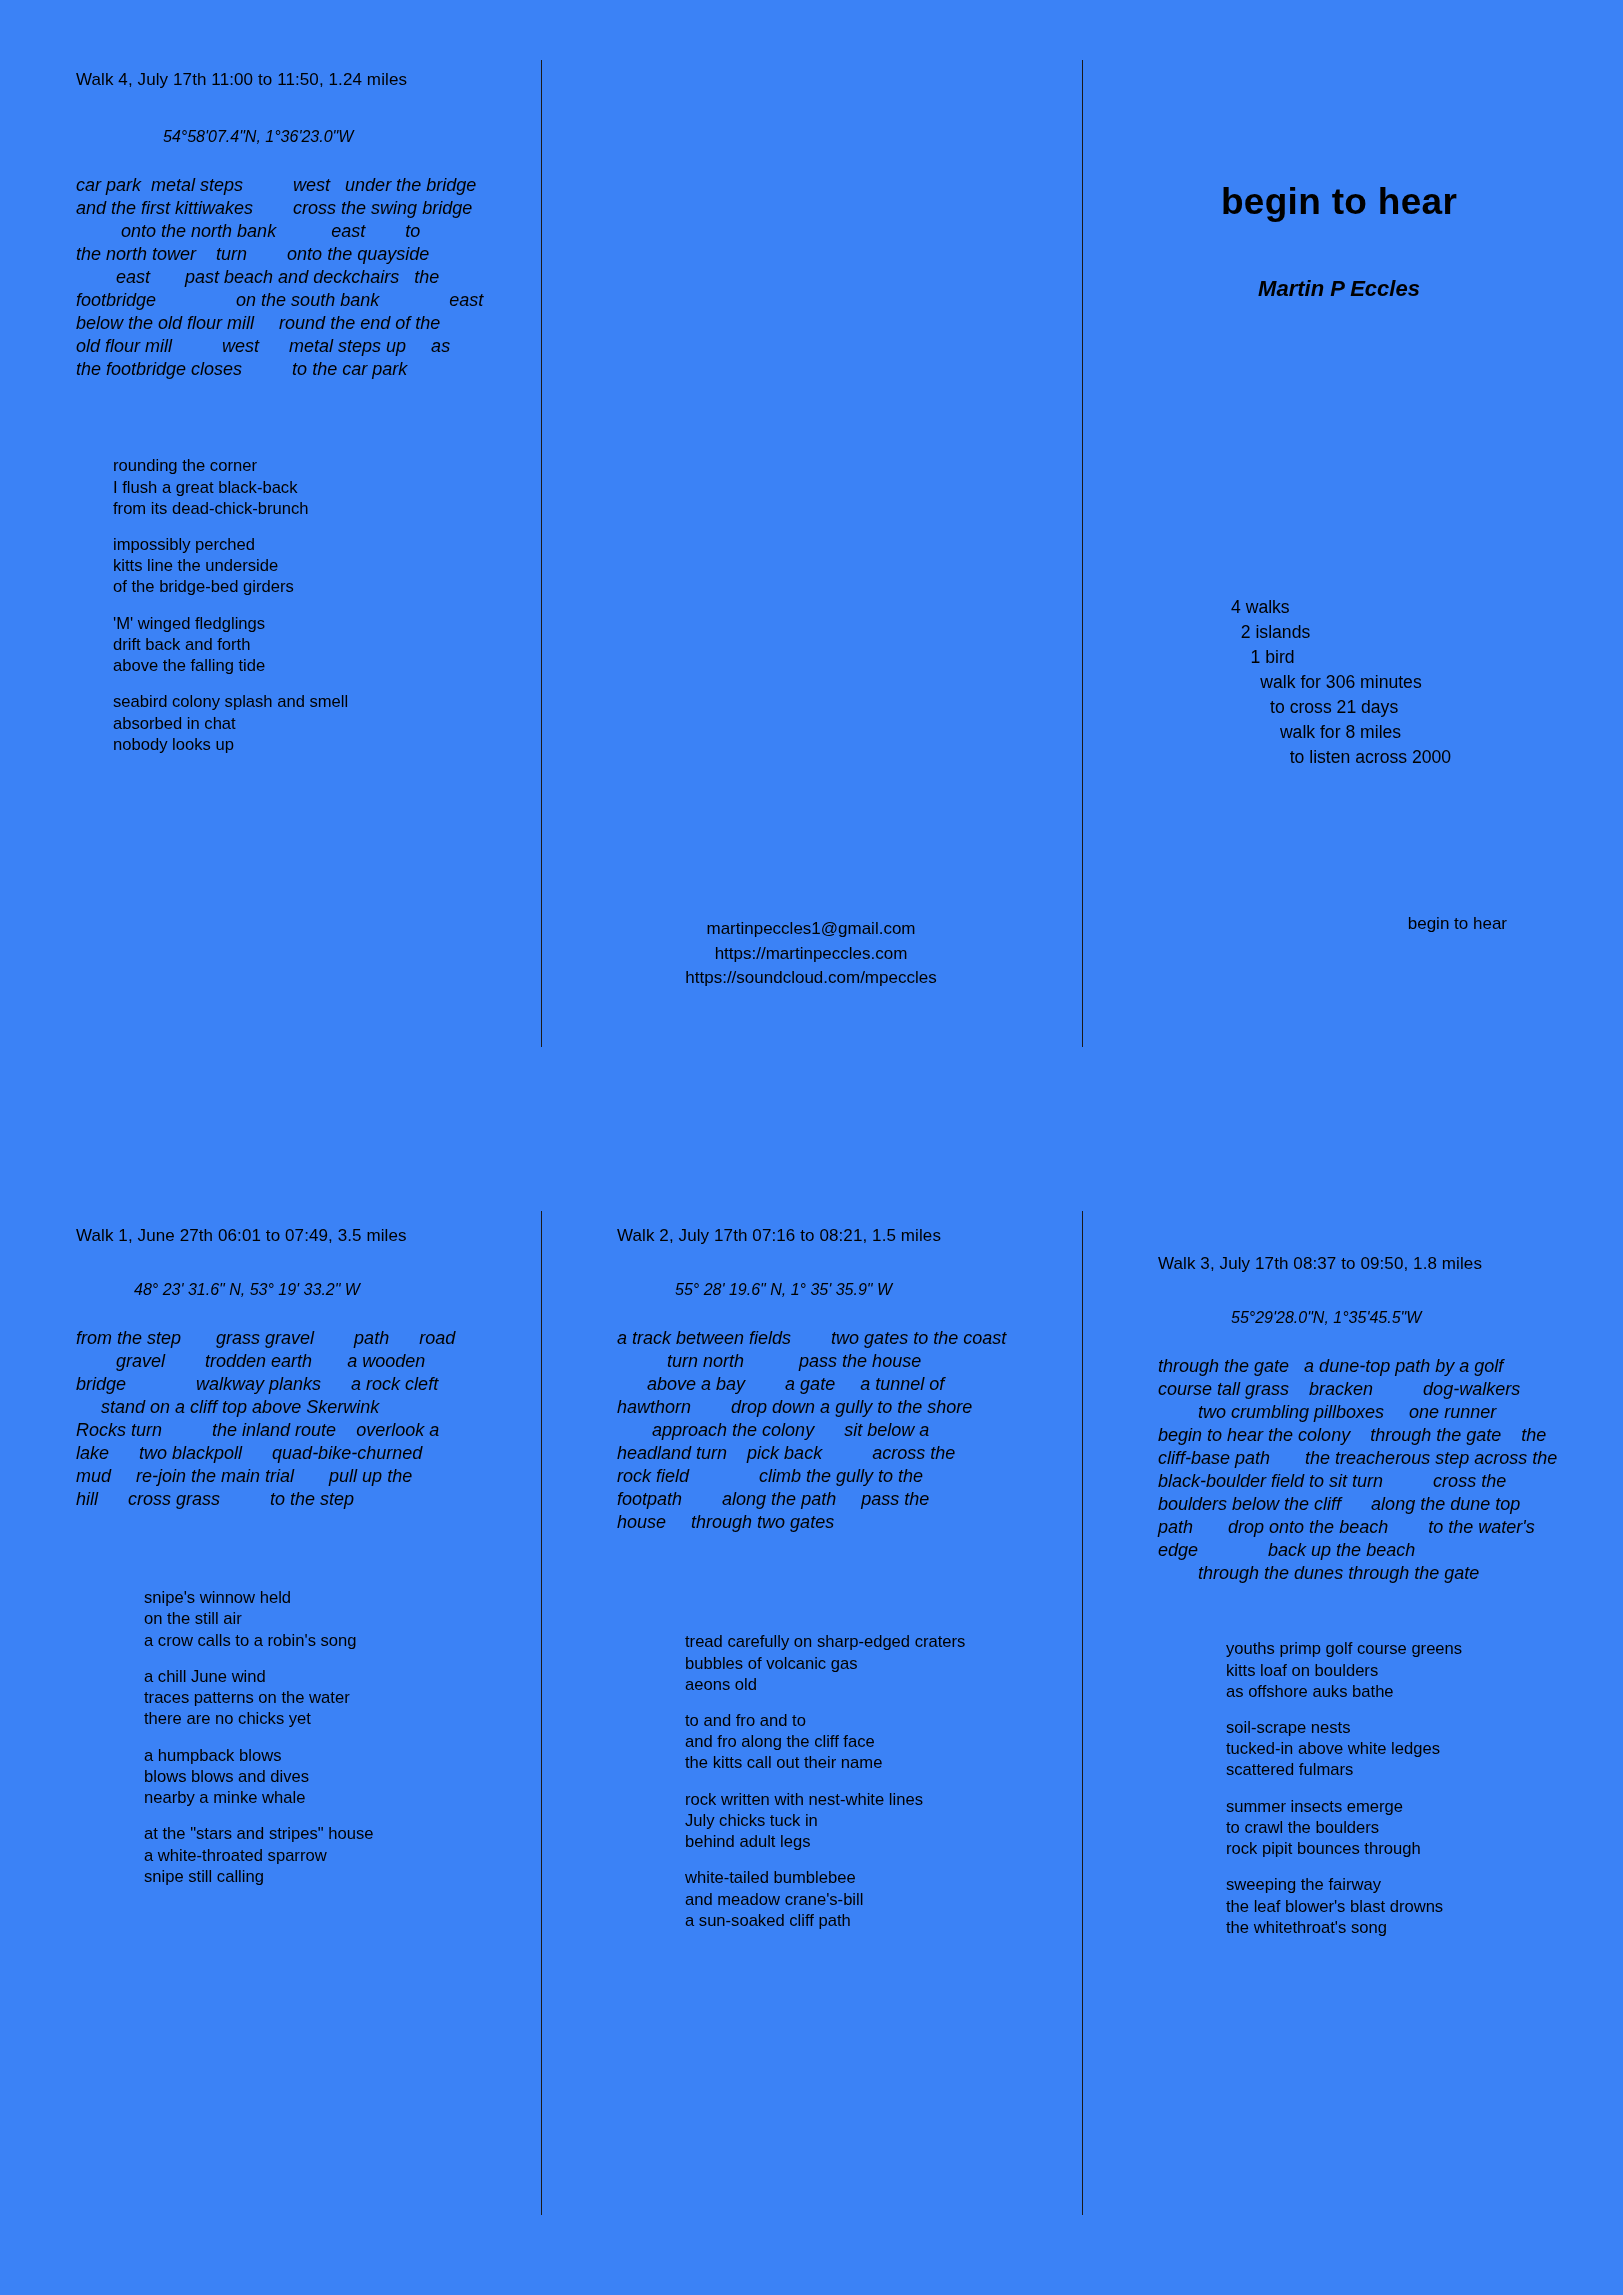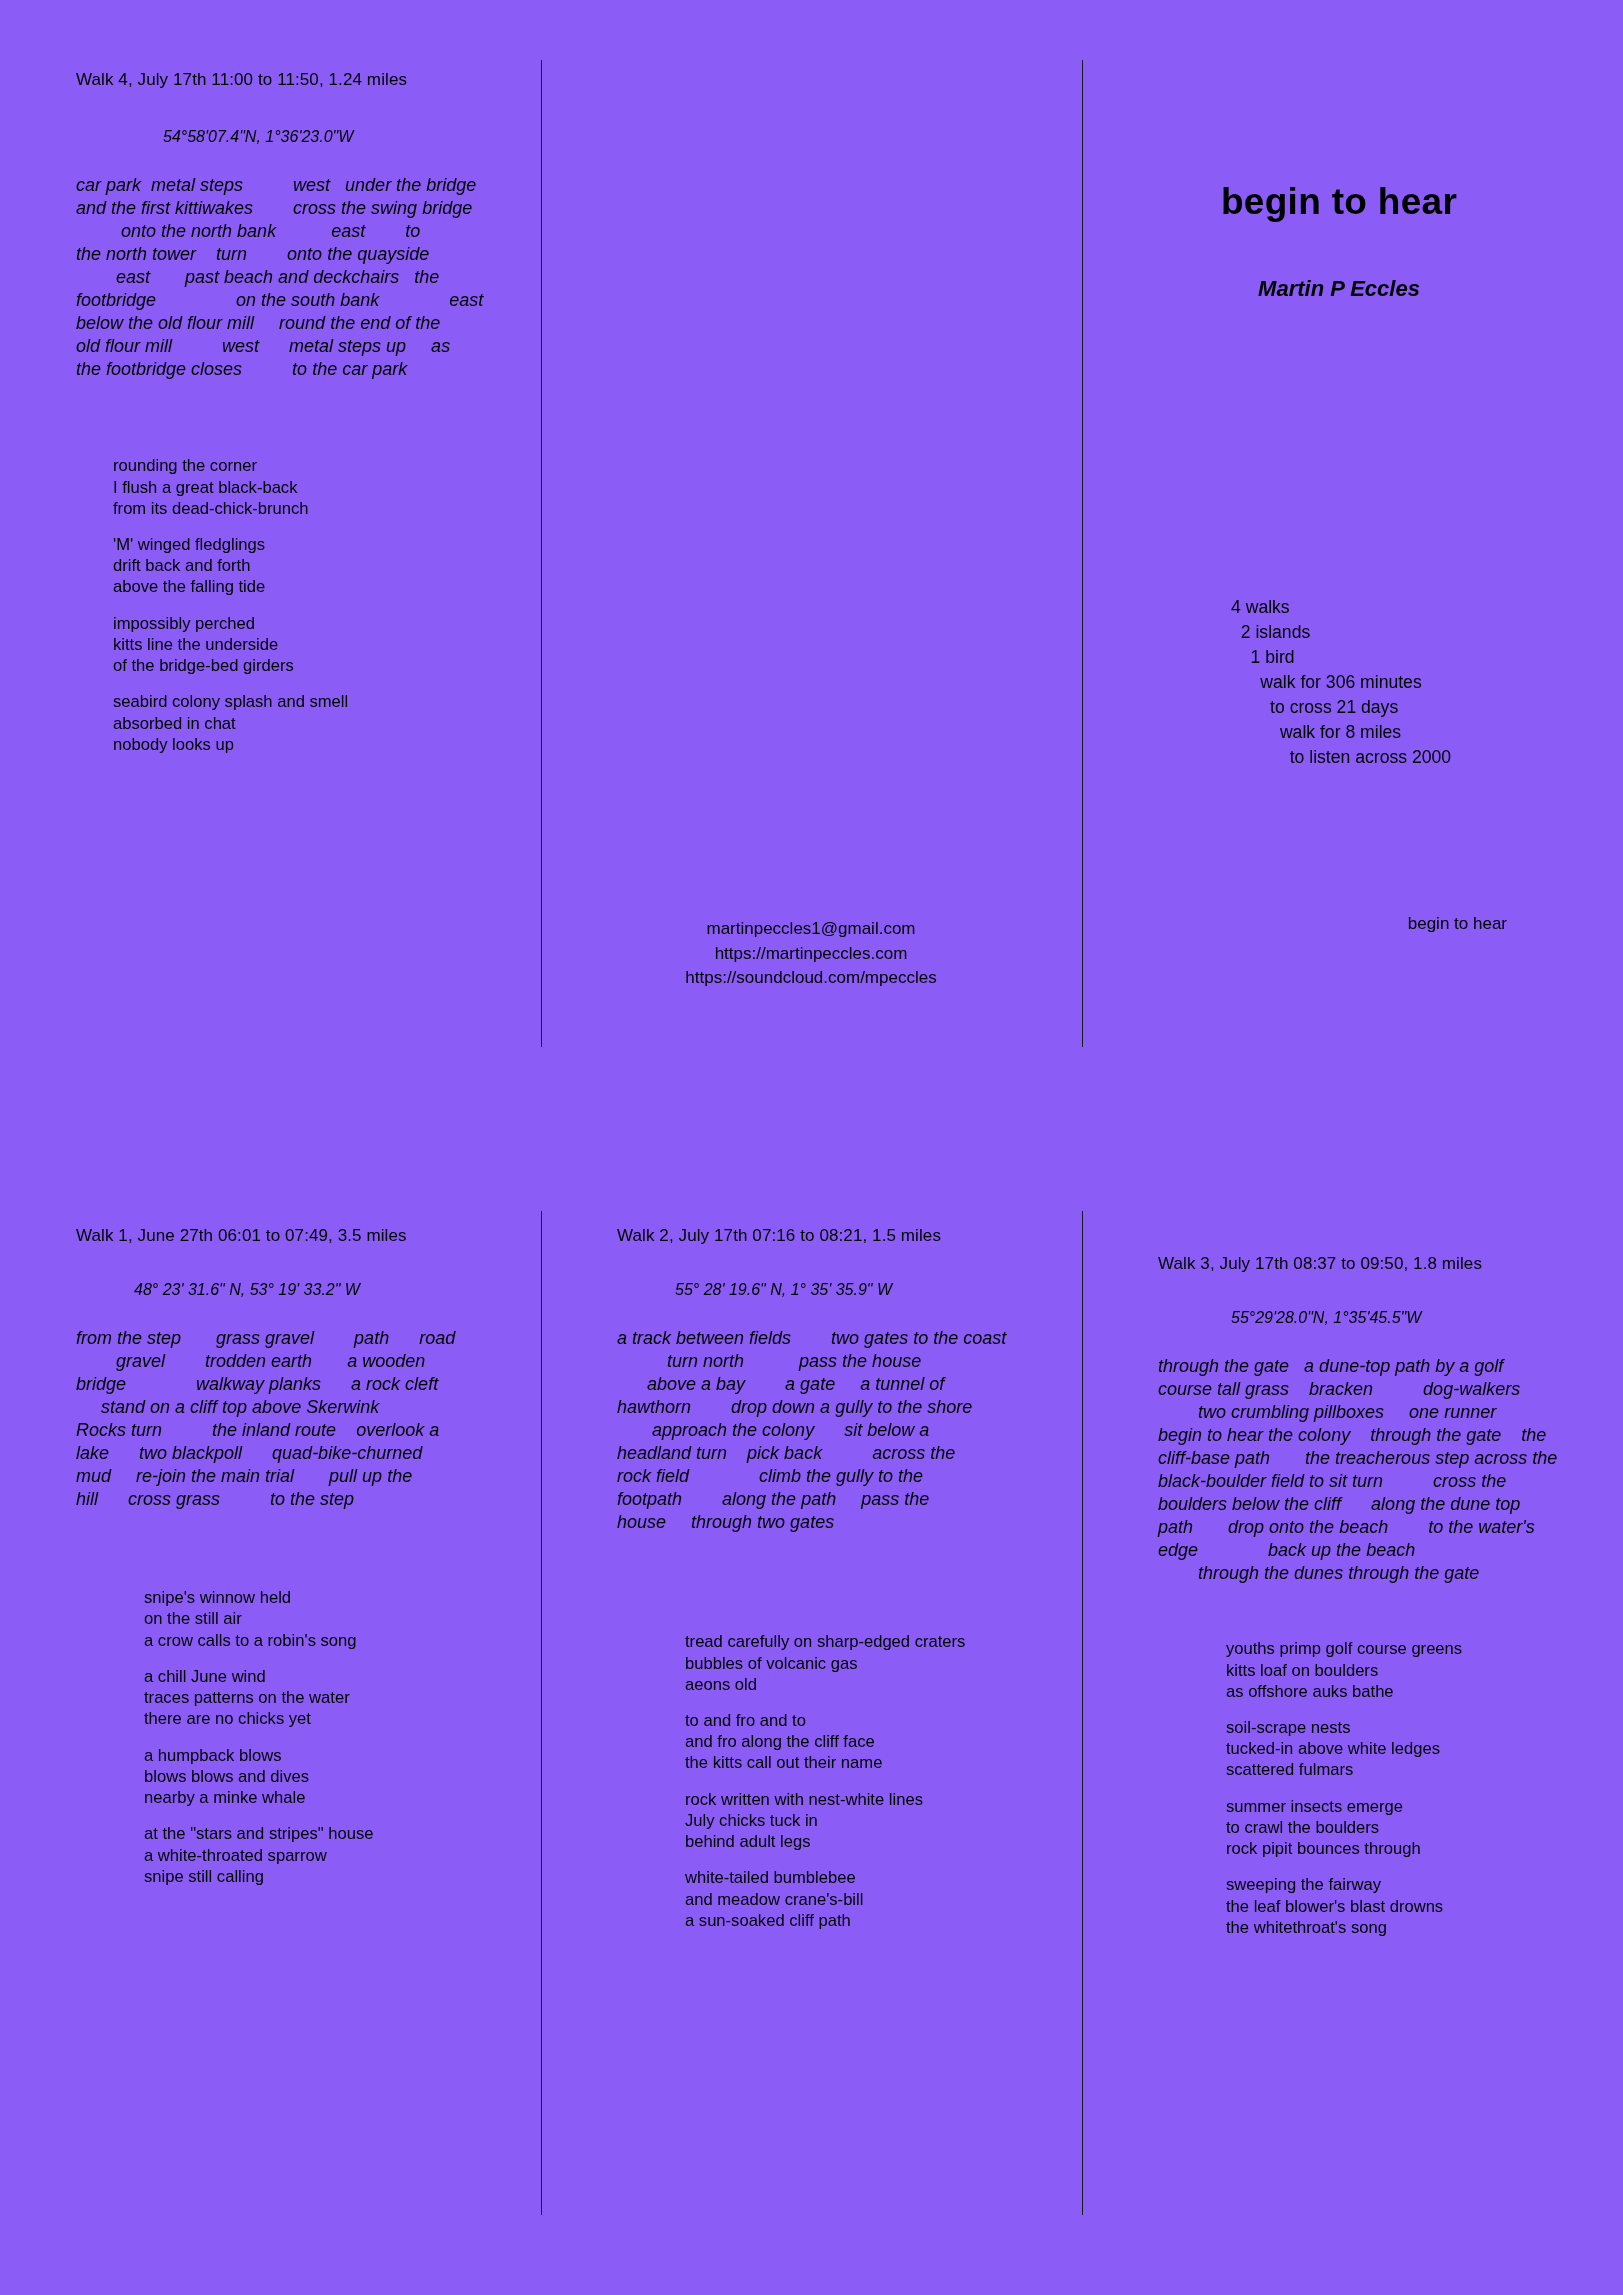--- a/index.html
+++ b/index.html
@@ -8,21 +8,21 @@
     background: #ffffff;
   }
   body {
     font-family: "Liberation Sans", sans-serif;
     color: #000000;
   }
   .page {
     position: relative;
     width: 1623px;
     height: 2295px;
-    background: #8b5cf6;
+    background: #3b82f6;
     overflow: hidden;
   }
 
   
   .panel {
     position: absolute;
     box-sizing: border-box;
   }
   .vrule {
     position: absolute;
@@ -109,26 +109,26 @@
 the north tower    turn        onto the quayside
         east       past beach and deckchairs   the
 footbridge                on the south bank              east
 below the old flour mill     round the end of the
 old flour mill          west      metal steps up     as
 the footbridge closes          to the car park</div>
     <div style="margin-top:74px; margin-left:37px;">
       <div class="stanza">rounding the corner
 I flush a great black-back
 from its dead-chick-brunch</div>
+      <div class="stanza">impossibly perched
+kitts line the underside
+of the bridge-bed girders</div>
       <div class="stanza">'M' winged fledglings
 drift back and forth
 above the falling tide</div>
-      <div class="stanza">impossibly perched
-kitts line the underside
-of the bridge-bed girders</div>
       <div class="stanza">seabird colony splash and smell
 absorbed in chat
 nobody looks up</div>
     </div>
   </div>
 
   <div class="panel" style="left:588px; top:917px; width:446px;">
     <div class="contact">martinpeccles1@gmail.com</div>
     <div class="contact">https://martinpeccles.com</div>
     <div class="contact">https://soundcloud.com/mpeccles</div>

